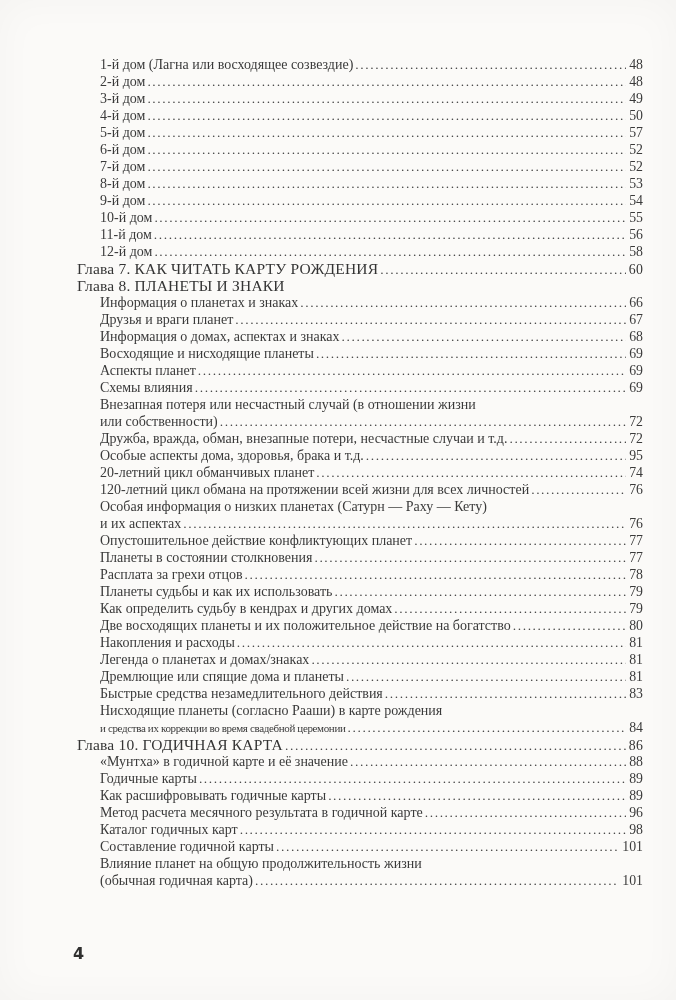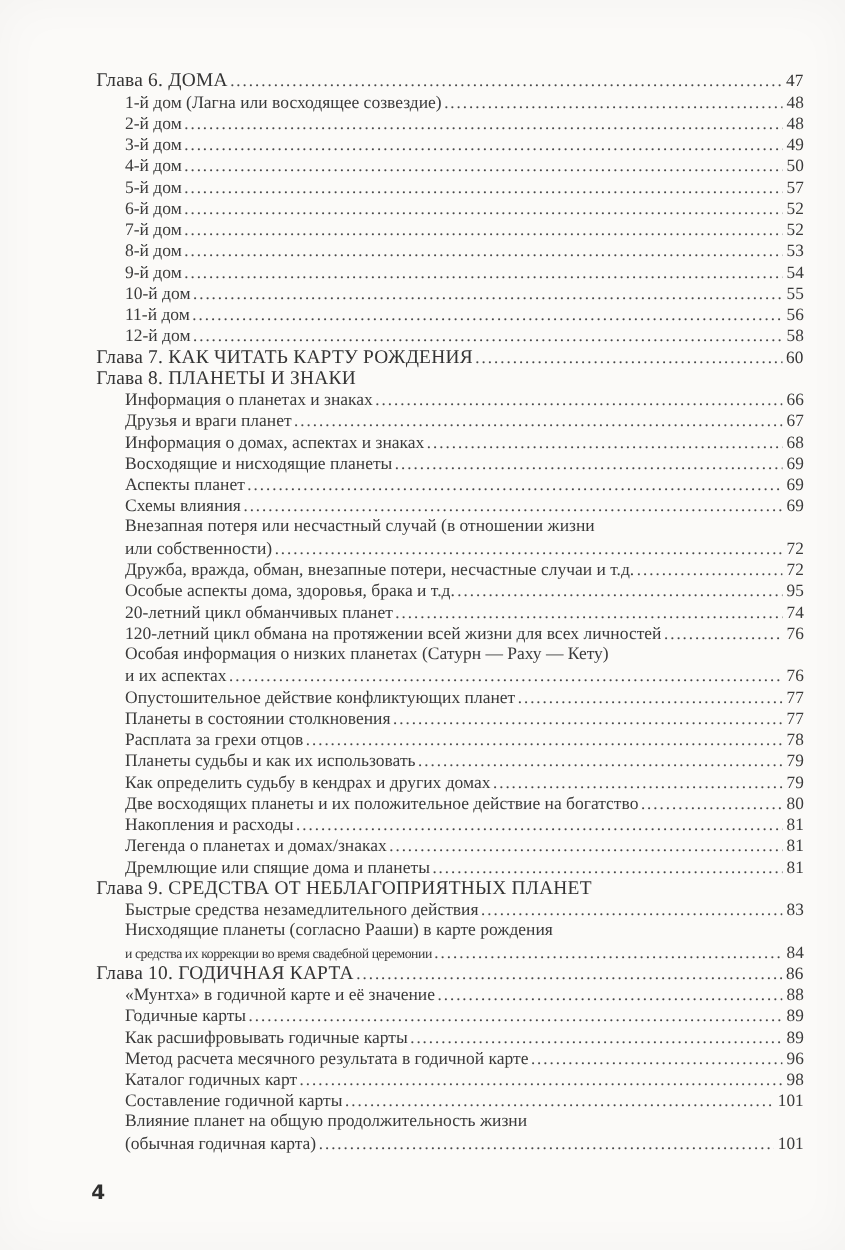--- a/index.html
+++ b/index.html
@@ -76,25 +76,20 @@
     font-weight: bold;
     font-size: 16px;
     color: #2f2f2f;
   }
 </style>
 </head>
 <body>
 
 <div class="page">
   <div class="toc" id="toc">
-      <div class="row chapter">
-        <span class="lbl">Глава 6. ДОМА</span>
-        <span class="dots"></span>
-        <span class="pg">47</span>
-      </div>
       <div class="row item">
         <span class="lbl">1-й дом (Лагна или восходящее созвездие)</span>
         <span class="dots"></span>
         <span class="pg">48</span>
       </div>
       <div class="row item">
         <span class="lbl">2-й дом</span>
         <span class="dots"></span>
         <span class="pg">48</span>
       </div>
@@ -259,23 +254,20 @@
       </div>
       <div class="row item">
         <span class="lbl">Легенда о планетах и домах/знаках</span>
         <span class="dots"></span>
         <span class="pg">81</span>
       </div>
       <div class="row item">
         <span class="lbl">Дремлющие или спящие дома и планеты</span>
         <span class="dots"></span>
         <span class="pg">81</span>
-      </div>
-      <div class="row chapter">
-        <span class="lbl">Глава 9. СРЕДСТВА ОТ НЕБЛАГОПРИЯТНЫХ ПЛАНЕТ</span>
       </div>
       <div class="row item">
         <span class="lbl">Быстрые средства незамедлительного действия</span>
         <span class="dots"></span>
         <span class="pg">83</span>
       </div>
       <div class="row item">
         <span class="lbl">Нисходящие планеты (согласно Рааши) в карте рождения</span>
       </div>
       <div class="row cont condensed">

